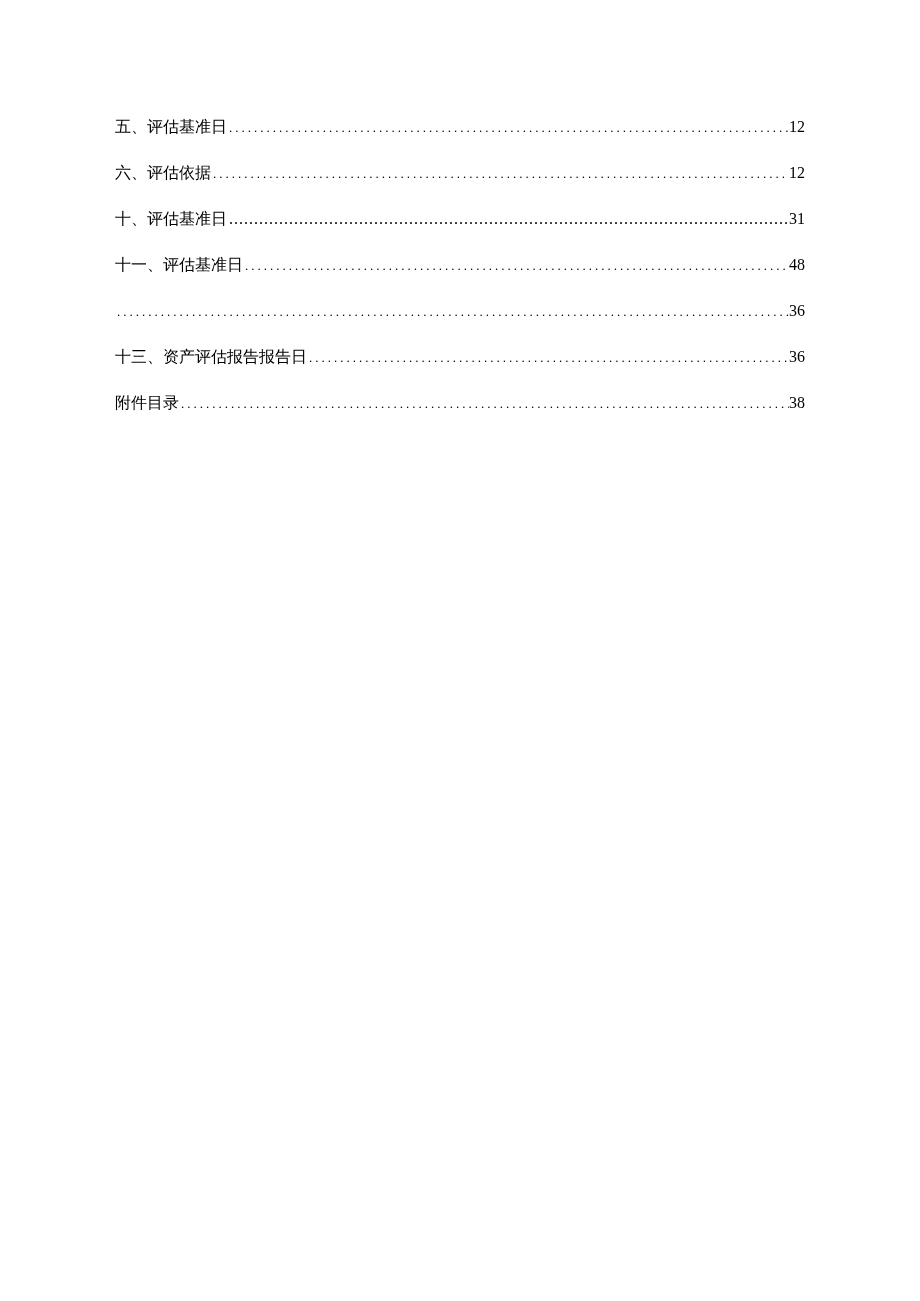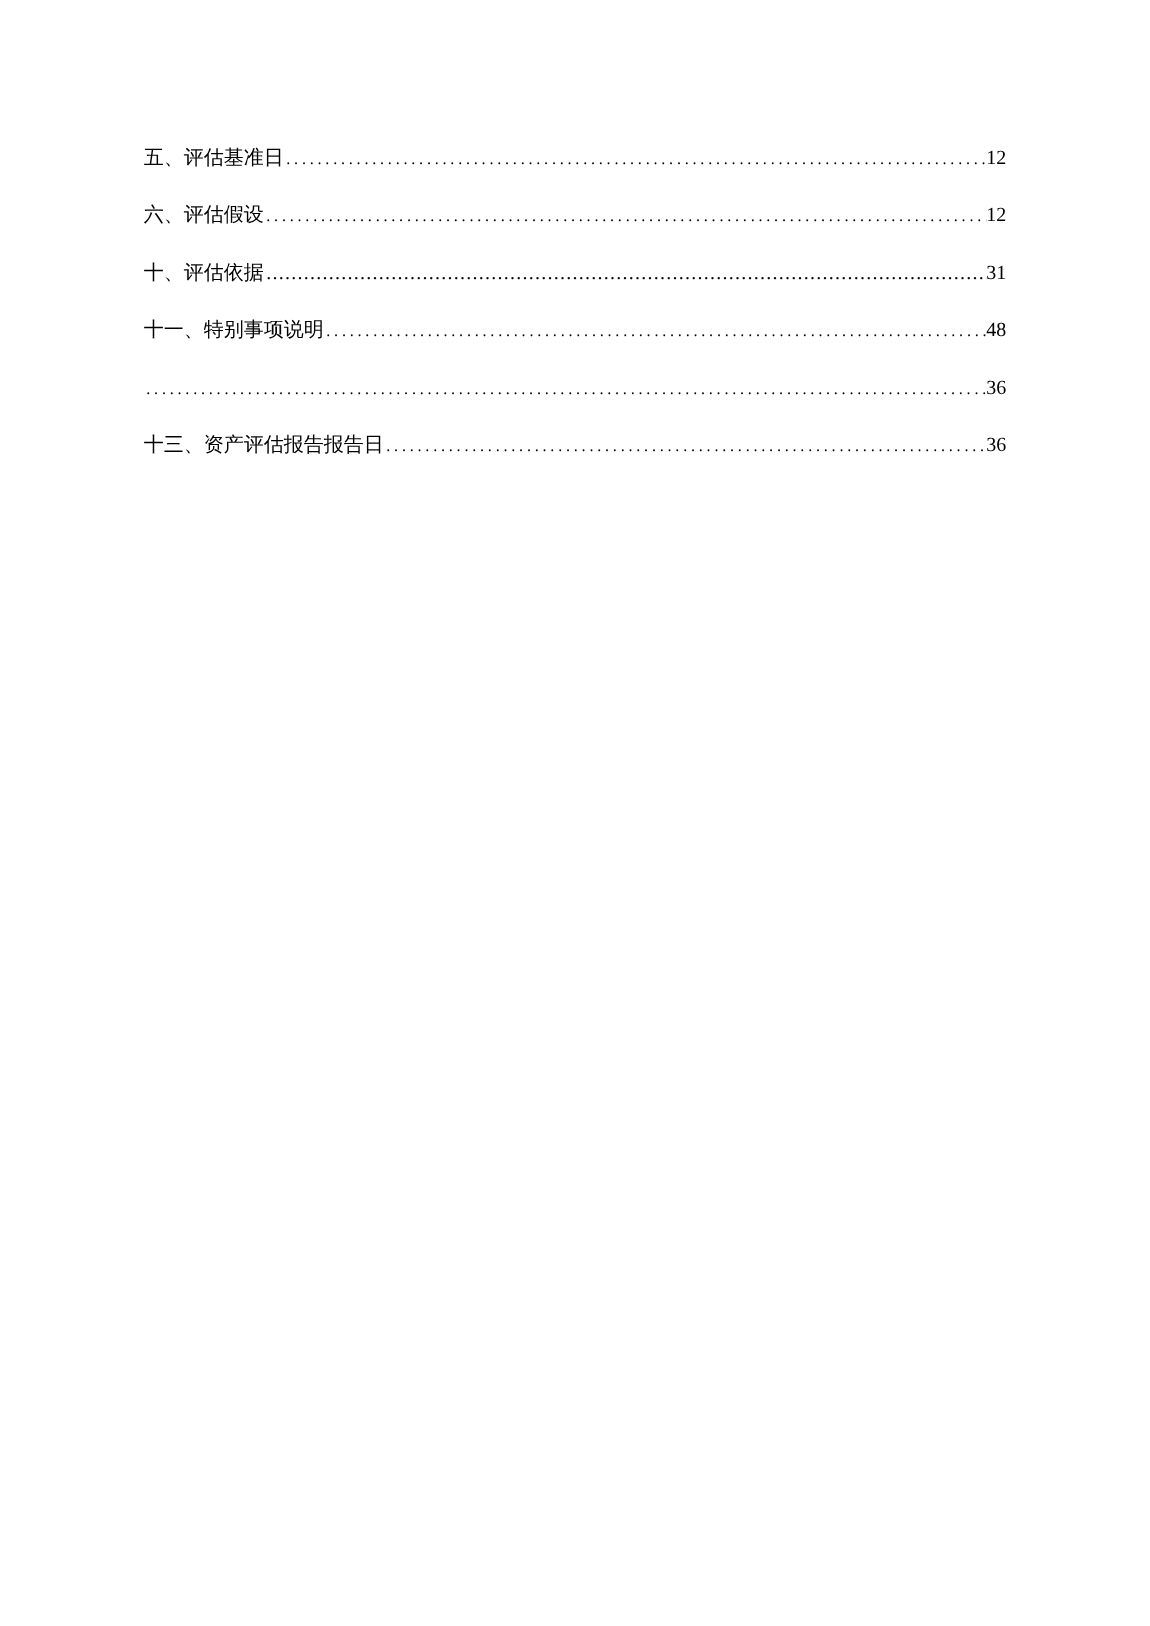--- a/index.html
+++ b/index.html
@@ -53,36 +53,41 @@
 </head>
 <body>
 
 <div class="toc-container">
   <div class="toc-entry">
     <span class="toc-title">五、评估基准日</span>
     <span class="toc-dots"></span>
     <span class="toc-page">12</span>
   </div>
   <div class="toc-entry">
-    <span class="toc-title">六、评估假设</span>
+    <span class="toc-title">六、评估依据</span>
     <span class="toc-dots"></span>
     <span class="toc-page">12</span>
   </div>
   <div class="toc-entry special">
-    <span class="toc-title">十、评估依据</span>
+    <span class="toc-title">十、评估基准日</span>
     <span class="toc-dots"></span>
     <span class="toc-page">31</span>
   </div>
   <div class="toc-entry">
-    <span class="toc-title">十一、特别事项说明</span>
+    <span class="toc-title">十一、评估基准日</span>
     <span class="toc-dots"></span>
     <span class="toc-page">48</span>
   </div>
   <div class="toc-entry">
     <span class="toc-dots"></span>
     <span class="toc-page">36</span>
   </div>
   <div class="toc-entry">
     <span class="toc-title">十三、资产评估报告报告日</span>
     <span class="toc-dots"></span>
     <span class="toc-page">36</span>
   </div>
+  <div class="toc-entry">
+    <span class="toc-title">附件目录</span>
+    <span class="toc-dots"></span>
+    <span class="toc-page">38</span>
+  </div>
 </div>
 
 </body></html>

